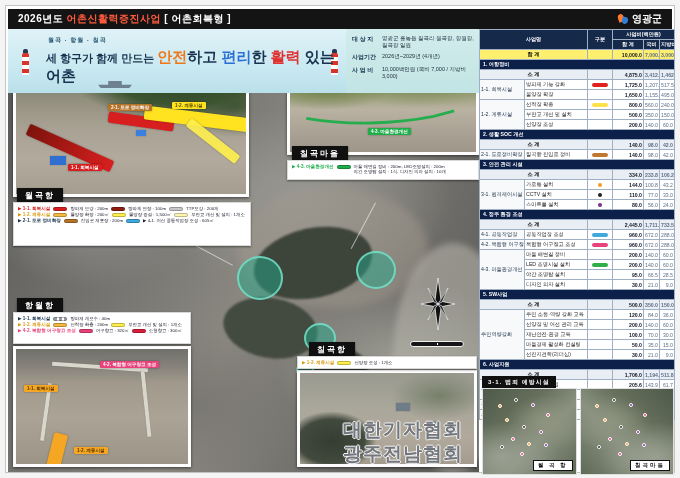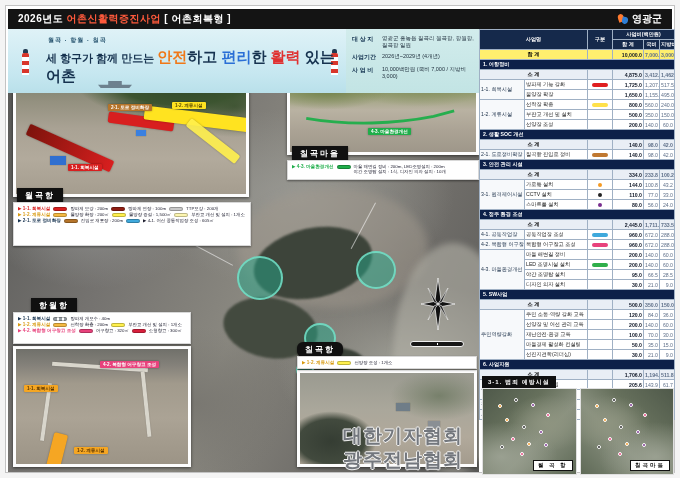--- a/index.html
+++ b/index.html
@@ -182,21 +182,21 @@
         <polygon points="17,0 20,22 17,26 14,22" fill="#111" stroke="#fff" stroke-width="0.7"></polygon>
         <polygon points="17,52 20,30 17,26 14,30" fill="#111" stroke="#fff" stroke-width="0.7"></polygon>
         <polygon points="0,26 13,23.5 17,26 13,28.5" fill="#111" stroke="#fff" stroke-width="0.7"></polygon>
         <polygon points="34,26 21,23.5 17,26 21,28.5" fill="#111" stroke="#fff" stroke-width="0.7"></polygon>
         <polygon points="7,10 15,23 17,26 13,24" fill="#222" stroke="#fff" stroke-width="0.5"></polygon>
         <polygon points="27,10 19,23 17,26 21,24" fill="#222" stroke="#fff" stroke-width="0.5"></polygon>
         <polygon points="7,42 15,29 17,26 13,28" fill="#222" stroke="#fff" stroke-width="0.5"></polygon>
         <polygon points="27,42 19,29 17,26 21,28" fill="#222" stroke="#fff" stroke-width="0.5"></polygon>
       </svg>
       <div class="scalebar"></div>
-      <div class="wm-kr" style="white-space:pre-line;margin-top:6px;">대한기자협회
+      <div class="wm-kr" style="white-space:pre-line;">대한기자협회
 광주전남협회</div>
     </div>
 
     <div class="card" style="left:7px;top:59px;width:236px;height:132px;">
       <div class="photo ph-wolgok"></div>
       <div class="roof" style="left:34px;top:88px;width:16px;height:9px;"></div>
       <div class="roof" style="left:58px;top:96px;width:12px;height:7px;"></div>
       <div class="roof" style="left:120px;top:62px;width:10px;height:6px;background:#3a80e0;"></div>
       <div class="overlay-strip" style="left:8px;top:74px;width:92px;height:12px;background:linear-gradient(90deg,#7d130c,#d81f1f);transform:rotate(24deg);"></div>
       <div class="overlay-strip" style="left:92px;top:48px;width:66px;height:11px;background:#d81f1f;transform:rotate(8deg);"></div>
@@ -245,21 +245,21 @@
     <div class="ptitle" style="left:286px;top:140px;">칠곡마을</div>
     <div class="legendbox" style="left:281px;top:154px;width:192px;height:20px;" id="leg-chilgokv">
         <div class="leg-row">
           <span class="leg-label" style="color: rgb(31, 174, 74);">▶ 4-3. 마을환경개선</span>
           <span class="leg-sw" style="background: rgb(31, 174, 74);"></span>
           <span class="leg-text">마을 해변길 정비 : 200m, LED조명설치 : 200m
 야간 조명탑 설치 : 1식, 디자인 의자 설치 : 10개</span>
         </div>
       </div>
 
-    <div class="ptitle" style="left:25px;top:292px;">항월항</div>
+    <div class="ptitle" style="left:11px;top:292px;">항월항</div>
     <div class="legendbox" style="left:7px;top:306px;width:178px;height:32px;" id="leg-hangwol">
         <div class="leg-row">
           <span class="leg-label" style="color: rgb(22, 50, 79);">▶ 1-1. 회복시설</span>
           <span class="leg-sw dash"></span>
           <span class="leg-text">방파제 개보수 : 40m</span>
         </div>
         <div class="leg-row">
           <span class="leg-label" style="color: rgb(216, 154, 16);">▶ 1-2. 계류시설</span>
           <span class="leg-sw" style="background: rgb(245, 185, 66);"></span>
           <span class="leg-text">선착장 확충 : 200m</span>
@@ -278,21 +278,21 @@
       <div class="photo ph-hangwol"></div>
       <div class="pier" style="left:28px;top:34px;width:4px;height:58px;transform:rotate(8deg);"></div>
       <div class="pier" style="left:36px;top:16px;width:96px;height:4px;transform:rotate(4deg);"></div>
       <div class="pier" style="left:128px;top:22px;width:4px;height:66px;transform:rotate(-6deg);"></div>
       <div class="overlay-strip" style="left:32px;top:84px;width:14px;height:52px;background:#f5a623;transform:rotate(14deg);"></div>
       <div class="tag tag-orange" style="left:8px;top:36px;">1-1. 회복시설</div>
       <div class="tag tag-pink" style="left:84px;top:12px;">4-2. 복합형 어구창고 조성</div>
       <div class="tag tag-orange" style="left:58px;top:98px;">1-2. 계류시설</div>
     </div>
 
-    <div class="ptitle" style="left:291px;top:336px;border-radius:6px;">칠곡항</div>
+    <div class="ptitle" style="left:303px;top:336px;">칠곡항</div>
     <div class="legendbox" style="left:291px;top:350px;width:180px;height:13px;" id="leg-chilgokp">
         <div class="leg-row">
           <span class="leg-label" style="color: rgb(216, 154, 16);">▶ 1-2. 계류시설</span>
           <span class="leg-sw" style="background: rgb(255, 240, 77);"></span>
           <span class="leg-text">선양장 조성 : 1개소</span>
         </div>
       </div>
     <div class="card" style="left:291px;top:364px;width:180px;height:97px;">
       <div class="photo ph-chilgokp"></div>
       <div class="roof" style="left:96px;top:30px;width:14px;height:8px;background:#6f7d88;"></div>

